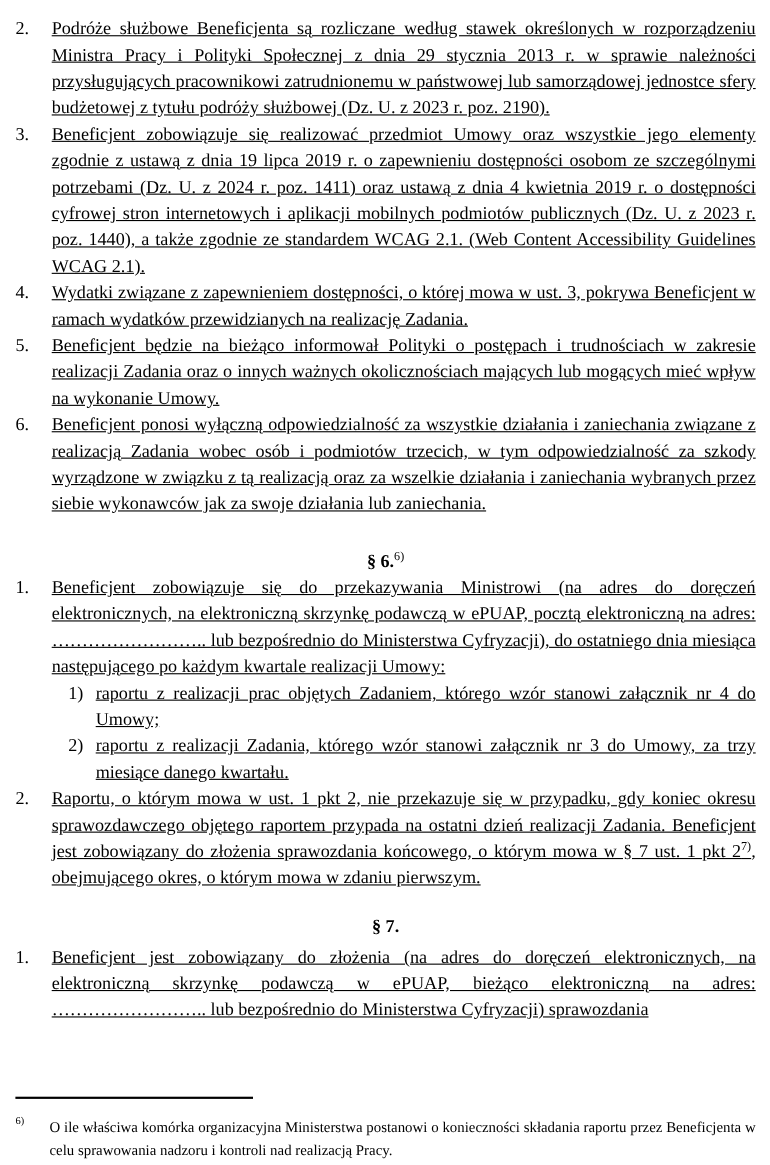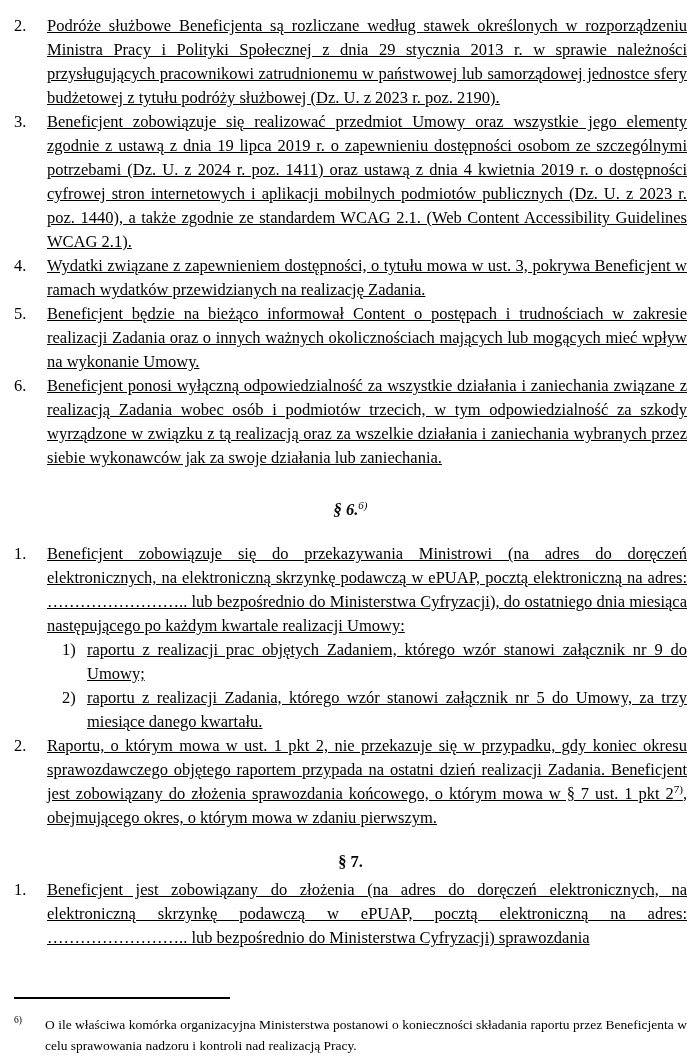--- a/index.html
+++ b/index.html
@@ -26,21 +26,21 @@
     text-align: justify;
     text-justify: inter-word;
     text-decoration: underline;
   }
   .li.sub { margin-left: 48px; }
   .li.sub .num { flex: 0 0 25px; }
   .heading {
     text-align: center;
     font-weight: bold;
   }
-  .heading.h6 { margin-top: 28px; margin-bottom: 20px; font-style: italic; }
+  .heading.h6 { margin-top: 28px; margin-bottom: 0; }
   .heading.h7 { margin-top: 20px; margin-bottom: 4px; }
   sup.inline-sup, sup.h-sup {
     font-size: 11px;
     line-height: 0;
     vertical-align: 6px;
   }
   sup.h-sup { font-weight: normal; }
   .footnote-area {
     position: absolute;
     left: 14px;
@@ -78,59 +78,59 @@
   <div class="li">
     <span class="num">2.</span>
     <div class="txt">Podróże służbowe Beneficjenta są rozliczane według stawek określonych w rozporządzeniu Ministra Pracy i Polityki Społecznej z dnia 29 stycznia 2013 r. w sprawie należności przysługujących pracownikowi zatrudnionemu w państwowej lub samorządowej jednostce sfery budżetowej z tytułu podróży służbowej (Dz. U. z 2023 r. poz. 2190).</div>
   </div>
   <div class="li">
     <span class="num">3.</span>
     <div class="txt">Beneficjent zobowiązuje się realizować przedmiot Umowy oraz wszystkie jego elementy zgodnie z ustawą z dnia 19 lipca 2019 r. o zapewnieniu dostępności osobom ze szczególnymi potrzebami (Dz. U. z 2024 r. poz. 1411) oraz ustawą z dnia 4 kwietnia 2019 r. o dostępności cyfrowej stron internetowych i aplikacji mobilnych podmiotów publicznych (Dz. U. z 2023 r. poz. 1440), a także zgodnie ze standardem WCAG 2.1. (Web Content Accessibility Guidelines WCAG 2.1).</div>
   </div>
   <div class="li">
     <span class="num">4.</span>
-    <div class="txt">Wydatki związane z zapewnieniem dostępności, o tytułu mowa w ust. 3, pokrywa Beneficjent w ramach wydatków przewidzianych na realizację Zadania.</div>
+    <div class="txt">Wydatki związane z zapewnieniem dostępności, o której mowa w ust. 3, pokrywa Beneficjent w ramach wydatków przewidzianych na realizację Zadania.</div>
   </div>
   <div class="li">
     <span class="num">5.</span>
-    <div class="txt">Beneficjent będzie na bieżąco informował Content o postępach i trudnościach w zakresie realizacji Zadania oraz o innych ważnych okolicznościach mających lub mogących mieć wpływ na wykonanie Umowy.</div>
+    <div class="txt">Beneficjent będzie na bieżąco informował Polityki o postępach i trudnościach w zakresie realizacji Zadania oraz o innych ważnych okolicznościach mających lub mogących mieć wpływ na wykonanie Umowy.</div>
   </div>
   <div class="li">
     <span class="num">6.</span>
     <div class="txt">Beneficjent ponosi wyłączną odpowiedzialność za wszystkie działania i zaniechania związane z realizacją Zadania wobec osób i podmiotów trzecich, w tym odpowiedzialność za szkody wyrządzone w związku z tą realizacją oraz za wszelkie działania i zaniechania wybranych przez siebie wykonawców jak za swoje działania lub zaniechania.</div>
   </div>
 
   <div class="heading h6">
     <span>§ 6.</span><sup class="h-sup">6)</sup>
   </div>
 
   <div class="li">
     <span class="num">1.</span>
     <div class="txt">Beneficjent zobowiązuje się do przekazywania Ministrowi (na adres do doręczeń elektronicznych, na elektroniczną skrzynkę podawczą w ePUAP, pocztą elektroniczną na adres: …………………….. lub bezpośrednio do Ministerstwa Cyfryzacji), do ostatniego dnia miesiąca następującego po każdym kwartale realizacji Umowy:</div>
   </div>
   <div class="li sub">
     <span class="num">1)</span>
-    <div class="txt">raportu z realizacji prac objętych Zadaniem, którego wzór stanowi załącznik nr 9 do Umowy;</div>
+    <div class="txt">raportu z realizacji prac objętych Zadaniem, którego wzór stanowi załącznik nr 4 do Umowy;</div>
   </div>
   <div class="li sub">
     <span class="num">2)</span>
-    <div class="txt">raportu z realizacji Zadania, którego wzór stanowi załącznik nr 5 do Umowy, za trzy miesiące danego kwartału.</div>
+    <div class="txt">raportu z realizacji Zadania, którego wzór stanowi załącznik nr 3 do Umowy, za trzy miesiące danego kwartału.</div>
   </div>
   <div class="li">
     <span class="num">2.</span>
     <div class="txt"><span>Raportu, o którym mowa w ust. 1 pkt 2, nie przekazuje się w przypadku, gdy koniec okresu sprawozdawczego objętego raportem przypada na ostatni dzień realizacji Zadania. Beneficjent jest zobowiązany do złożenia sprawozdania końcowego, o którym mowa w § 7 ust. 1 pkt 2</span><sup class="inline-sup">7)</sup><span>, obejmującego okres, o którym mowa w zdaniu pierwszym.</span></div>
   </div>
 
   <div class="heading h7">
     <span>§ 7.</span>
   </div>
 
   <div class="li">
     <span class="num">1.</span>
-    <div class="txt">Beneficjent jest zobowiązany do złożenia (na adres do doręczeń elektronicznych, na elektroniczną skrzynkę podawczą w ePUAP, pocztą elektroniczną na adres: …………………….. lub bezpośrednio do Ministerstwa Cyfryzacji) sprawozdania</div>
+    <div class="txt">Beneficjent jest zobowiązany do złożenia (na adres do doręczeń elektronicznych, na elektroniczną skrzynkę podawczą w ePUAP, bieżąco elektroniczną na adres: …………………….. lub bezpośrednio do Ministerstwa Cyfryzacji) sprawozdania</div>
   </div>
 
   <div class="footnote-area">
     <div class="footnote-sep"></div>
     <div class="footnote">
       <span class="fn-marker"><span>6)</span></span>
       <div class="fn-txt">O ile właściwa komórka organizacyjna Ministerstwa postanowi o konieczności składania raportu przez Beneficjenta w celu sprawowania nadzoru i kontroli nad realizacją Pracy.</div>
     </div>
   </div>
 

